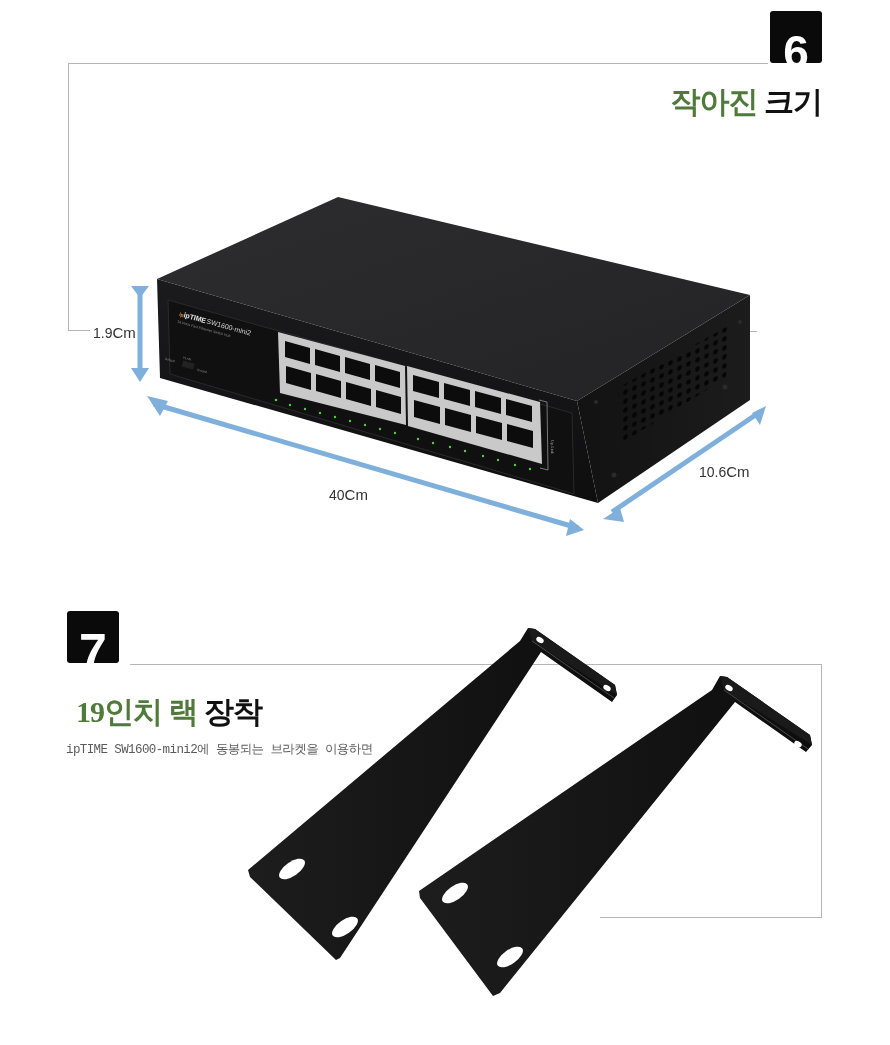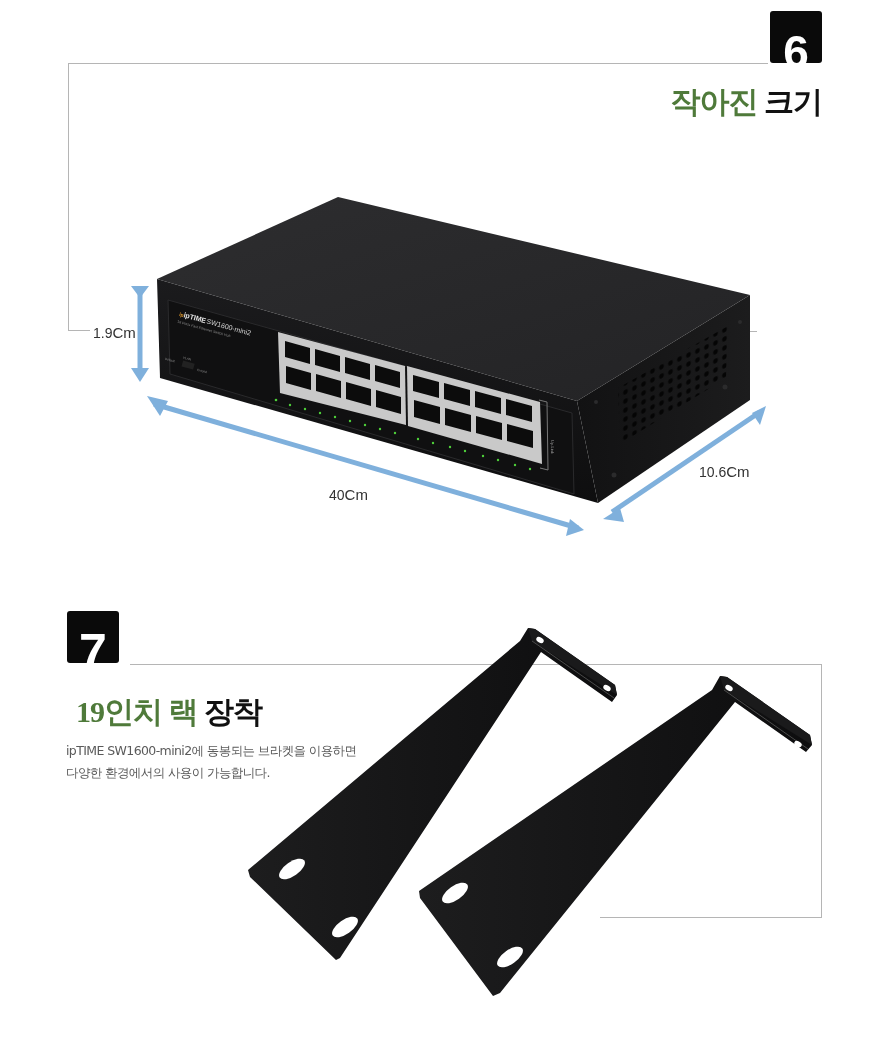--- a/index.html
+++ b/index.html
@@ -173,23 +173,22 @@
 
   <div class="num-box" style="left:67px; top:611px;">
     <span style="top:16px; font-size:50px; line-height:50px;">7</span>
   </div>
 
   <div class="title" style="left:76px; top:692px;">
     <span class="green">19인치 랙</span>
     <span class="black">장착</span>
   </div>
 
-  <div class="desc" style="left:66px; top:740px;">
+  <div class="desc" style="left:66px; top:740px;font-family:Liberation Mono, monospace;">
     <div>ipTIME SW1600-mini2에 동봉되는 브라켓을 이용하면</div>
-    <div>다양한 환경에서의 사용이 가능합니다.</div>
   </div>
 
   <svg class="abs" style="left:0; top:600px;" width="890" height="445" viewBox="0 600 890 445">
     <defs>
       <linearGradient id="brG" x1="0" y1="0" x2="1" y2="0">
         <stop offset="0" stop-color="#1d1d1e"></stop>
         <stop offset="1" stop-color="#0d0d0e"></stop>
       </linearGradient>
     </defs>
 

